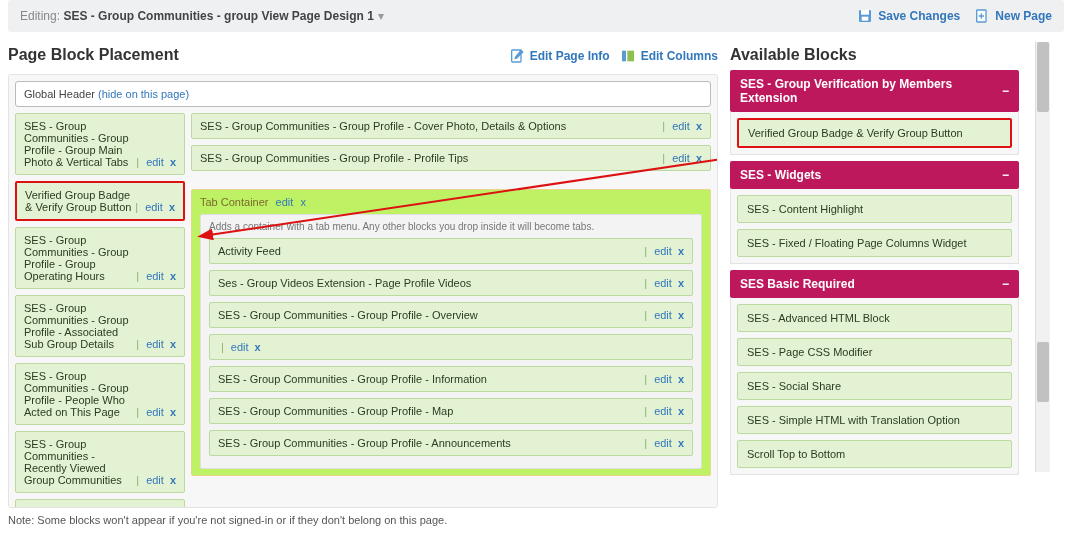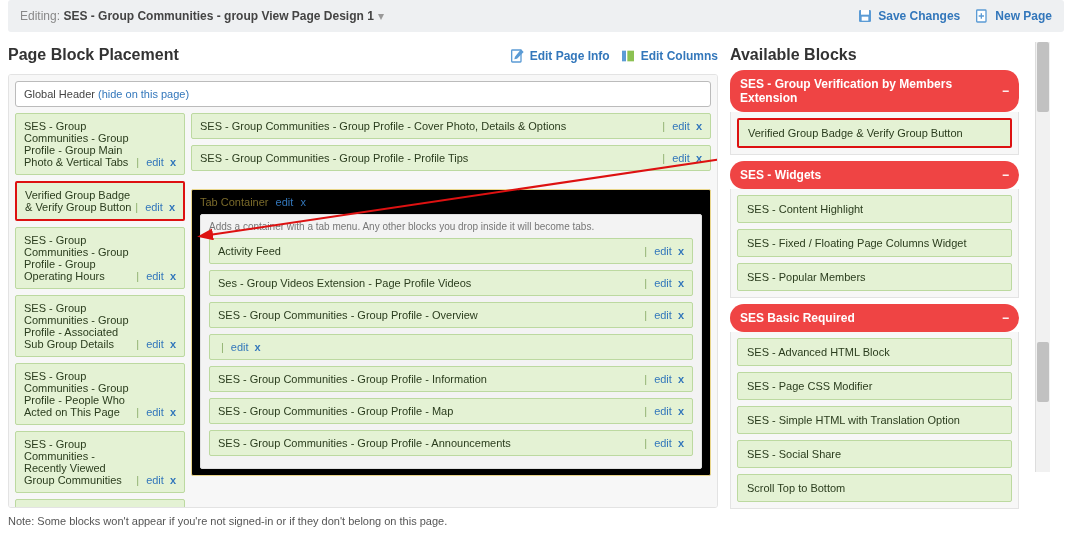--- a/index.html
+++ b/index.html
@@ -23,27 +23,27 @@
   .gh-bar a{color:#3377bb}
   .cols{display:flex;gap:6px}
   .col-narrow{flex:0 0 170px}
   .col-wide{flex:1}
   .block{background:#e4f2d4;border:1px solid #bcd9a0;border-radius:2px;padding:6px 8px;margin-bottom:6px;font-size:11px;color:#2b3d1e;position:relative;display:flex;align-items:flex-end}
   .block .lbl{flex:1}
   .block .edit{color:#3377bb;margin-left:4px}
   .block .pipe{color:#8fb06e;margin:0 3px}
   .block .x{color:#3377bb;font-weight:bold;margin-left:6px;cursor:pointer}
   .block.highlight{border:2px solid #d11}
-  .tab-container{background:#000000;border:1px solid #e9d58a;border-radius:2px;padding:6px 8px;margin-top:18px}
+  .tab-container{background:#bef264;border:1px solid #e9d58a;border-radius:2px;padding:6px 8px;margin-top:18px}
   .tab-head{font-size:11px;color:#7a6a2a}
   .tab-head .edit{color:#3377bb;margin-left:4px}
   .tab-inner{background:#f3f3f3;border:1px solid #e0e0e0;border-radius:2px;padding:6px 8px;margin-top:6px}
   .tab-inner .desc{font-size:10px;color:#777;margin-bottom:6px}
   .accordion{flex:1}
-  .acc-h{background:#ef4444;color:#fff;font-weight:bold;font-size:12px;padding:7px 10px;border-radius:14px;display:flex;align-items:center;margin-top:6px}
+  .acc-h{background:#be185d;color:#fff;font-weight:bold;font-size:12px;padding:7px 10px;border-radius:2px;display:flex;align-items:center;margin-top:6px}
   .acc-h:first-child{margin-top:0}
   .acc-h .toggle{margin-left:auto;font-weight:bold}
   .acc-body{background:#f7f7f7;border:1px solid #e3e3e3;border-top:none;padding:6px}
   .ablock{background:#e4f2d4;border:1px solid #bcd9a0;border-radius:2px;padding:7px 9px;margin-bottom:6px;font-size:11px;color:#2b3d1e;cursor:move}
   .ablock:last-child{margin-bottom:0}
   .ablock.highlight{border:2px solid #d11}
   .scroll{flex:0 0 14px;align-self:stretch;background:#f1f1f1;border-left:1px solid #ddd;position:relative;height:430px}
   .scroll .thumb{position:absolute;left:1px;right:1px;top:0;height:70px;background:#c1c1c1;border-radius:2px}
   .scroll .thumb2{top:300px;height:60px}
   .arrow-svg{position:absolute;left:-40px;top:50px;pointer-events:none}
@@ -241,31 +241,30 @@
           <div class="acc-body">
             <div class="ablock highlight">Verified Group Badge &amp; Verify Group Button</div>
           </div>
           <div class="acc-h">
             <span>SES - Widgets</span>
             <span class="toggle">−</span>
           </div>
           <div class="acc-body">
             <div class="ablock">SES - Content Highlight</div>
             <div class="ablock">SES - Fixed / Floating Page Columns Widget</div>
-            <div class="ablock">SES - Popular Members</div>
           </div>
           <div class="acc-h">
             <span>SES Basic Required</span>
             <span class="toggle">−</span>
           </div>
           <div class="acc-body">
             <div class="ablock">SES - Advanced HTML Block</div>
             <div class="ablock">SES - Page CSS Modifier</div>
+            <div class="ablock">SES - Social Share</div>
             <div class="ablock">SES - Simple HTML with Translation Option</div>
-            <div class="ablock">SES - Social Share</div>
             <div class="ablock">Scroll Top to Bottom</div>
           </div>
         </div>
     </div>
     <div class="scroll">
       <div class="thumb"></div>
       <div class="thumb thumb2"></div>
     </div>
   </div>
 </div>

